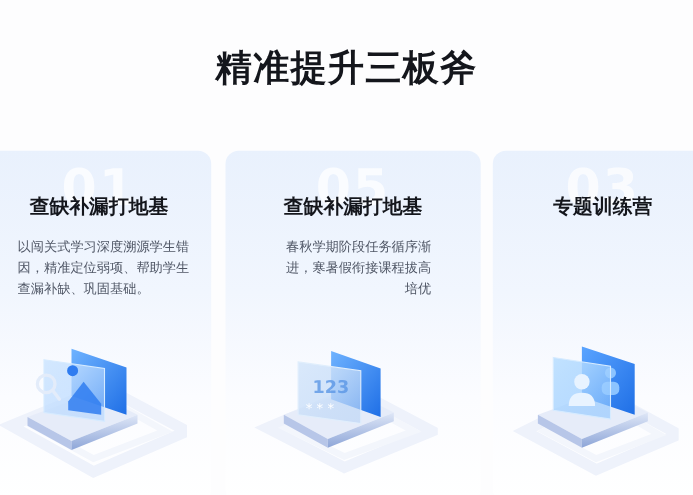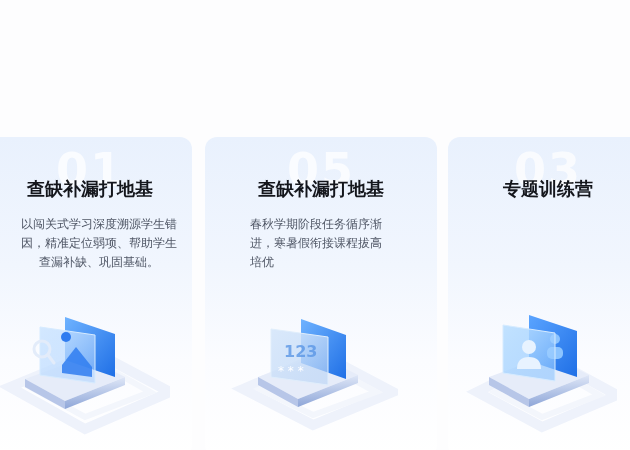--- a/index.html
+++ b/index.html
@@ -61,42 +61,43 @@
       width: 100%;
       text-align: center;
       font-size: 18px;
       font-weight: bold;
       color: #14161c;
       line-height: 24px;
     }
     .card-desc {
       position: absolute;
       top: 78px;
-      text-align: left;
+      text-align: right;
       font-size: 12px;
       color: #4f5665;
       line-height: 19px;
     }
-    .c1 .card-desc { left: 28px; width: 166px; text-align: center; }
+    .c1 .card-desc { left: 28px; width: 166px; text-align: left; }
     .c2 .card-desc { left: 45px; width: 142px; }
     .c3 .card-desc { left: 40px; width: 140px; }
 
     .illus {
       position: absolute;
       width: 170px;
       height: 150px;
     }
     .i1 { left: 0px; top: 297px; }
     .i2 { left: 228px; top: 297px; }
     .i3 { left: 447px; top: 297px; }
   </style>
 </head>
 <body>
 
 <div class="page">
+  <div class="page-title">精准提升三板斧</div>
 
   <div class="card c1">
     <div class="watermark">01</div>
     <div class="card-title">查缺补漏打地基</div>
     <div class="card-desc">以闯关式学习深度溯源学生错因，精准定位弱项、帮助学生查漏补缺、巩固基础。</div>
   </div>
 
   <div class="card c2">
     <div class="watermark">05</div>
     <div class="card-title">查缺补漏打地基</div>

